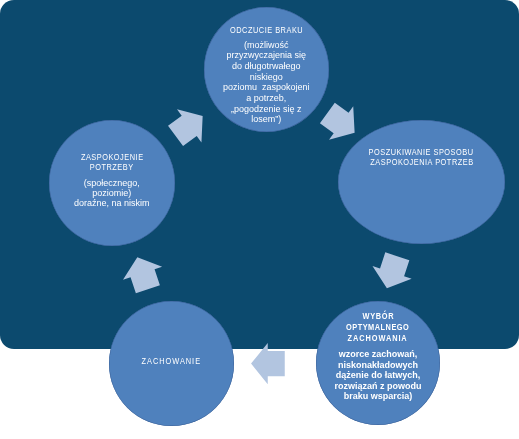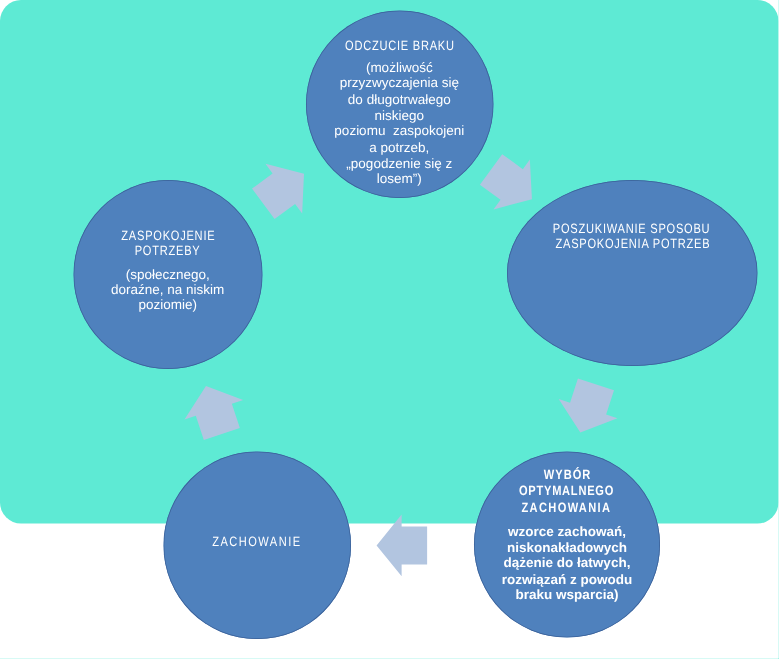--- a/index.html
+++ b/index.html
@@ -1,19 +1,19 @@
 <!DOCTYPE html>
 <html><head>
 <meta charset="utf-8">
 <style>
   html,body{margin:0;padding:0;background:#ffffff;}
   body{width:519px;height:439px;overflow:hidden;
        font-family:"Liberation Sans",sans-serif;
        -webkit-font-smoothing:antialiased;}
-  #stage{position:relative;width:519px;height:349px;background:#5eead4;border-radius:14px;}
+  #stage{position:relative;width:519px;height:349px;background:#0c4a6e;border-radius:14px;}
 
   .node{position:absolute;background:#4F81BD;border-radius:50%;
         box-shadow:inset 0 0 0 0.5px #3A6098;}
 
   .label{position:absolute;left:0;right:0;color:#ffffff;text-align:center;
          font-size:9px;line-height:10.35px;white-space:nowrap;}
   .label .ln{white-space:pre;}
   .ttl .ln>span{letter-spacing:0.62px;transform:scaleX(0.82);
         transform-origin:center center;display:inline-block;white-space:pre;}
   .ttl2 .ln>span{letter-spacing:1.19px;transform:scaleX(0.82);
@@ -70,22 +70,22 @@
     </div>
   </div>
 
   <div class="node" style="left:48.8px;top:119.8px;width:126px;height:126px;">
     <div class="label ttl" style="top:32.13px;line-height:10.5px;">
       <div class="ln"><span>ZASPOKOJENIE</span></div>
       <div class="ln"><span>POTRZEBY</span></div>
     </div>
     <div class="label bdy" style="top:57.88px;line-height:10.4px;">
       <div class="ln">(społecznego,</div>
+      <div class="ln">poziomie)</div>
       <div class="ln">doraźne, na niskim</div>
-      <div class="ln">poziomie)</div>
     </div>
   </div>
 
   <svg class="arrows" width="519" height="439">
     <g transform="translate(189.1,125.9) rotate(-36.4)">
       <polygon points="-16.85,-12.65 0.15,-12.65 0.15,-20.6 16.85,0 0.15,20.6 0.15,12.65 -16.85,12.65" fill="#B2C5E0"></polygon>
     </g>
     <g transform="translate(341.0,122.9) rotate(36.0)">
       <polygon points="-16.85,-12.65 0.15,-12.65 0.15,-20.6 16.85,0 0.15,20.6 0.15,12.65 -16.85,12.65" fill="#B2C5E0"></polygon>
     </g>

